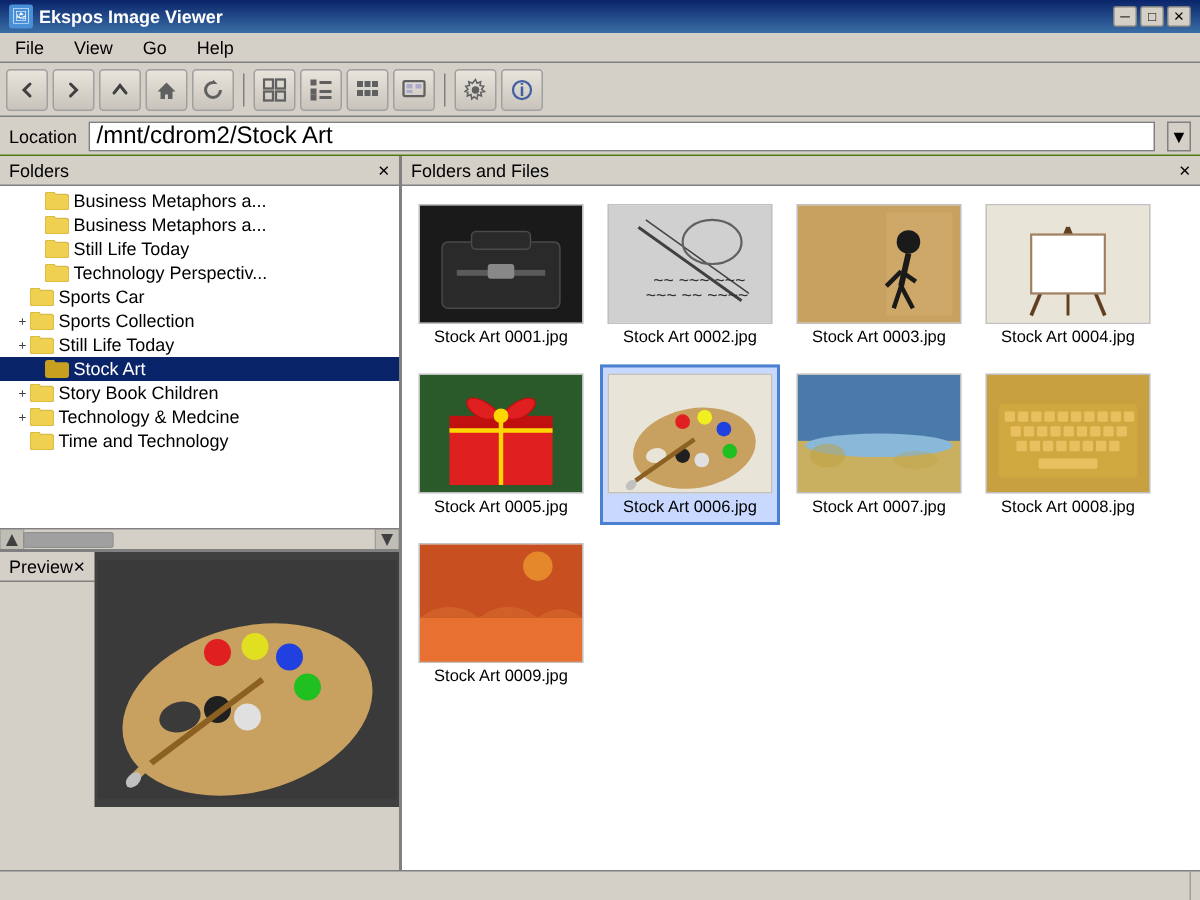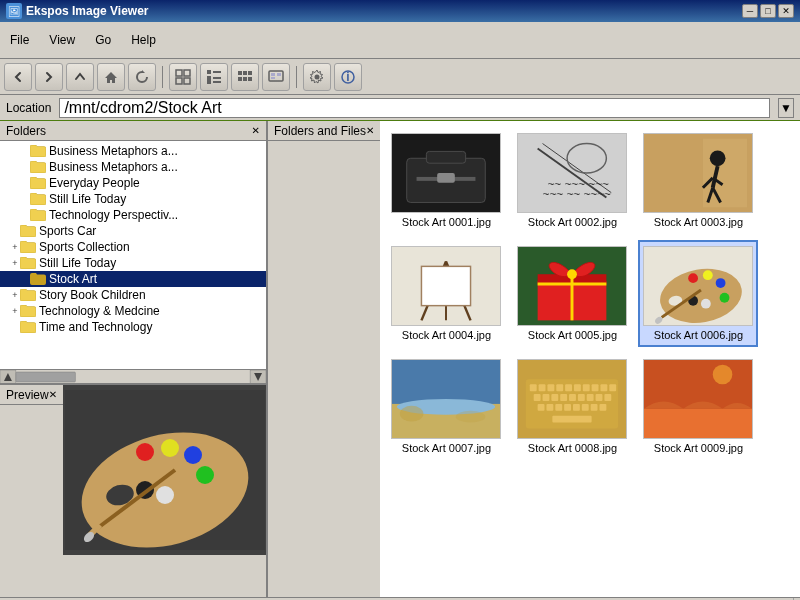--- a/index.html
+++ b/index.html
@@ -21,21 +21,21 @@
     .title-bar-buttons { display: flex; gap: 2px; }
     .title-btn { width: 16px; height: 14px; background: #d4d0c8; border: 1px solid #808080; border-radius: 2px; display: flex; align-items: center; justify-content: center; font-size: 9px; cursor: pointer; color: black; }
 
     
     .menu-bar {
       background: #d4d0c8;
       display: flex;
       align-items: center;
       padding: 2px 4px;
       border-bottom: 1px solid #808080;
-      height: 37px;
+      height: 20px;
       gap: 8px;
     }
     .menu-item { padding: 2px 6px; cursor: pointer; font-size: 12px; }
 
     
     .toolbar {
       background: #d4d0c8;
       display: flex;
       align-items: center;
       padding: 3px 4px;
@@ -140,21 +140,21 @@
       display: flex;
       align-items: center;
       justify-content: center;
       overflow: hidden;
     }
 
     
     .right-panel {
       flex: 1;
       display: flex;
-      flex-direction: row;
+      flex-direction: column;
     }
     .files-header {
       display: flex;
       align-items: center;
       justify-content: space-between;
       background: #d4d0c8;
       padding: 2px 6px;
       border-bottom: 1px solid #808080;
       height: 20px;
     }
@@ -357,29 +357,20 @@
             <span class="tree-label">Business Metaphors a...</span>
           </div>
           <div class="tree-item" style="padding-left: 20px;">
             <span class="tree-expander"></span>
             <span class="tree-folder-icon">
               <svg width="16" height="12" viewBox="0 0 16 12">
                 <path d="M0 2 Q0 0 2 0 L6 0 L7 1.5 L14 1.5 Q16 1.5 16 3.5 L16 10 Q16 12 14 12 L2 12 Q0 12 0 10 Z" fill="#f0d050" stroke="#c0a020" stroke-width="0.5"></path>
               </svg>
             </span>
             <span class="tree-label">Business Metaphors a...</span>
-          </div>
-          <div class="tree-item" style="padding-left: 20px;">
-            <span class="tree-expander"></span>
-            <span class="tree-folder-icon">
-              <svg width="16" height="12" viewBox="0 0 16 12">
-                <path d="M0 2 Q0 0 2 0 L6 0 L7 1.5 L14 1.5 Q16 1.5 16 3.5 L16 10 Q16 12 14 12 L2 12 Q0 12 0 10 Z" fill="#f0d050" stroke="#c0a020" stroke-width="0.5"></path>
-              </svg>
-            </span>
-            <span class="tree-label">Everyday People</span>
           </div>
           <div class="tree-item" style="padding-left: 20px;">
             <span class="tree-expander"></span>
             <span class="tree-folder-icon">
               <svg width="16" height="12" viewBox="0 0 16 12">
                 <path d="M0 2 Q0 0 2 0 L6 0 L7 1.5 L14 1.5 Q16 1.5 16 3.5 L16 10 Q16 12 14 12 L2 12 Q0 12 0 10 Z" fill="#f0d050" stroke="#c0a020" stroke-width="0.5"></path>
               </svg>
             </span>
             <span class="tree-label">Still Life Today</span>
           </div>

